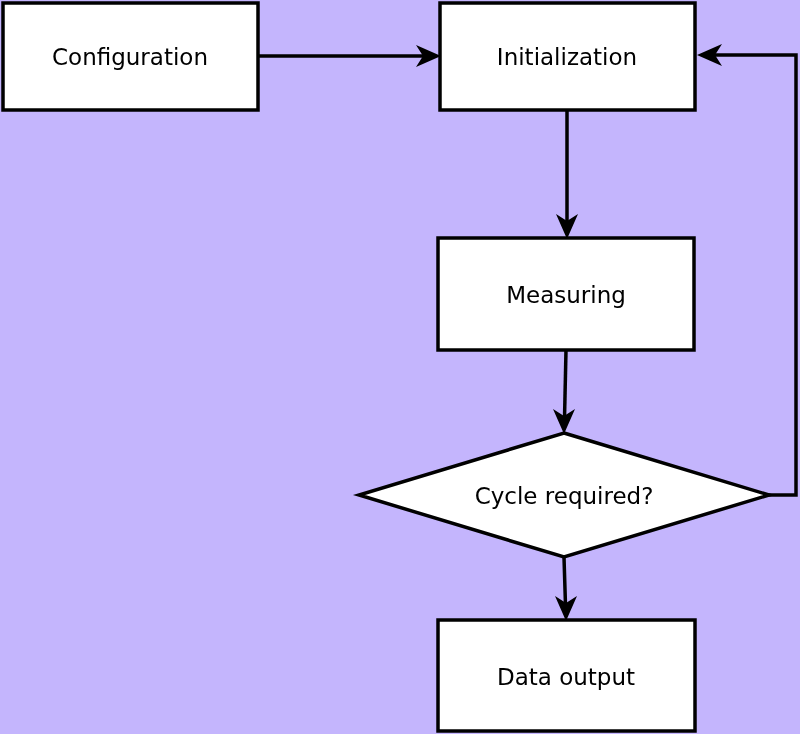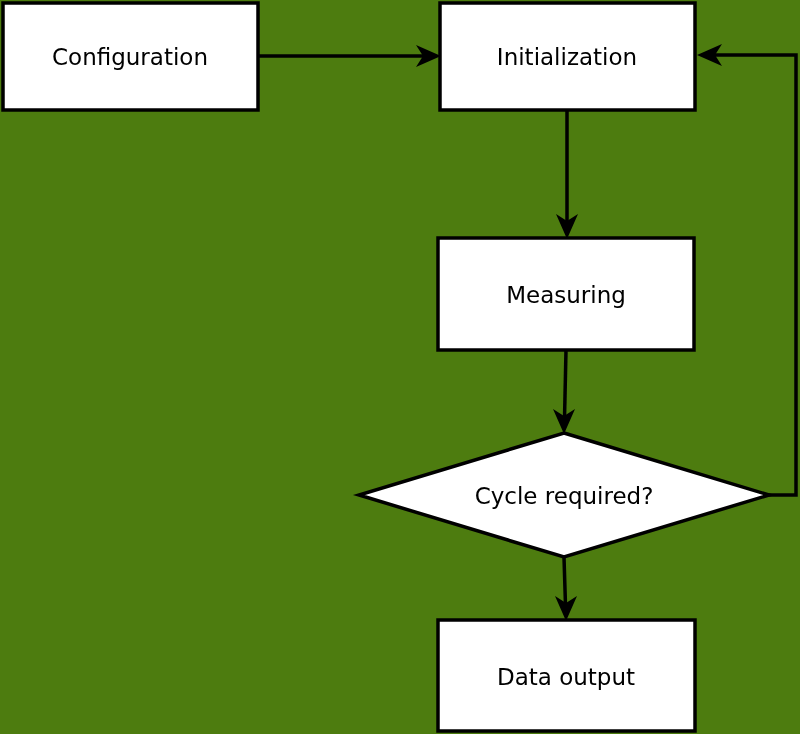--- a/index.html
+++ b/index.html
@@ -4,21 +4,21 @@
 <style>
   html, body {
     margin: 0;
     padding: 0;
     background: #ffffff;
   }
   .canvas {
     position: relative;
     width: 800px;
     height: 734px;
-    background: #4d7c0f;
+    background: #c4b5fd;
     overflow: hidden;
   }
   svg {
     display: block;
   }
   .edge {
     stroke: #000000;
     stroke-width: 3.5;
     fill: none;
     stroke-linejoin: miter;

